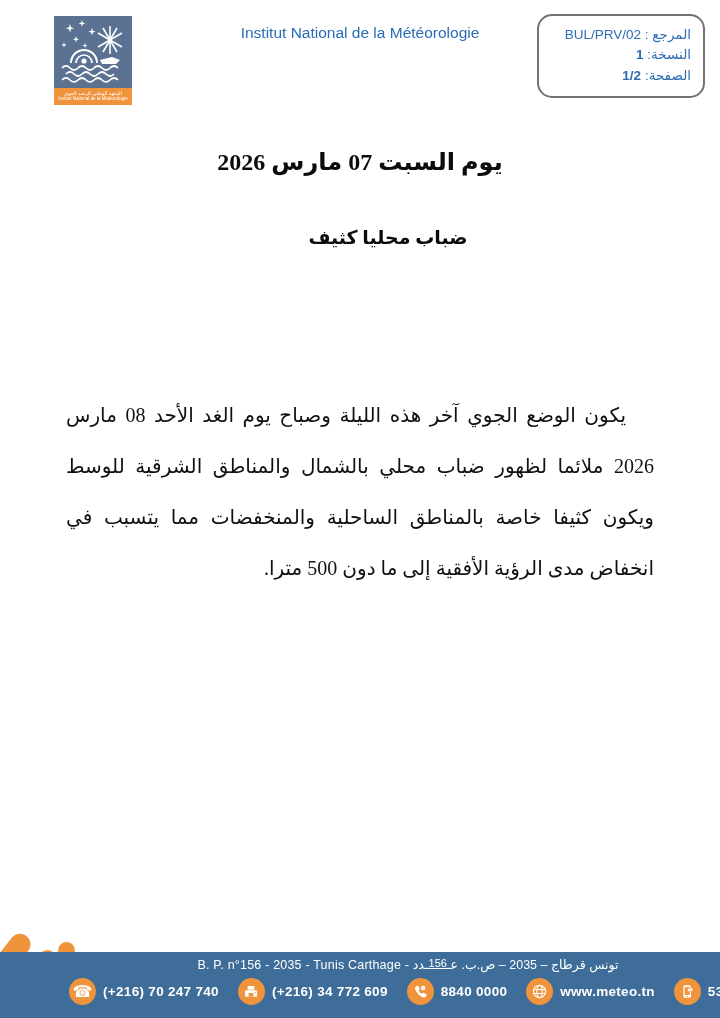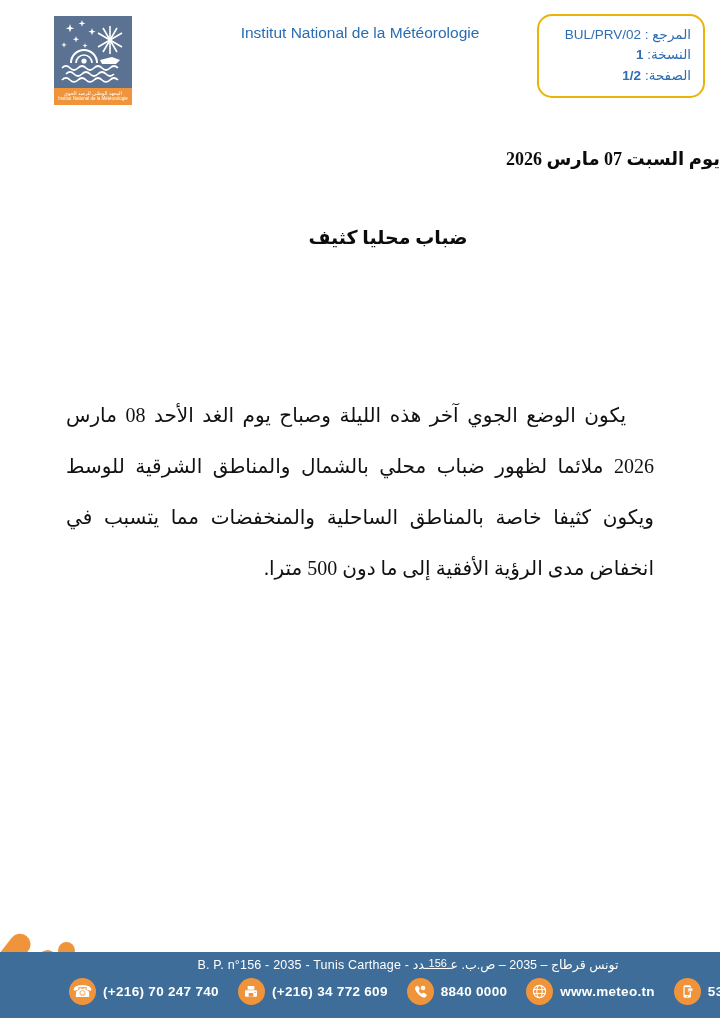--- a/index.html
+++ b/index.html
@@ -12,28 +12,28 @@
   .logo-strip{background:#F0943C;color:#ffffff;text-align:center;padding:2px 1px 3px;line-height:1.25;}
   .logo-strip .l1{font-size:5px;white-space:nowrap;overflow:hidden;}
   .logo-strip .l2{font-size:4.5px;white-space:nowrap;overflow:hidden;}
 
   .header-center{position:absolute;left:50%;top:22px;transform:translateX(-50%);
                  text-align:center;color:#2A6CB4;white-space:nowrap;}
   .org-ar{font-size:16px;font-weight:bold;direction:rtl;}
   .org-fr{font-size:15.5px;margin-top:2px;}
   .bulletin-title{font-size:21px;font-weight:bold;color:#F19A27;margin-top:4px;direction:rtl;}
 
-  .ref-box{position:absolute;left:537px;top:14px;width:168px;height:84px;border:2px solid #eab308;
+  .ref-box{position:absolute;left:537px;top:14px;width:168px;height:84px;border:2px solid #737373;
            border-radius:15px;box-sizing:border-box;color:#2E6DB3;direction:rtl;
            padding:9px 12px 0 8px;font-size:13.5px;line-height:1.5;}
   .ref-box .val-bold{font-weight:bold;}
 
   
-  .date-title{position:absolute;top:148px;left:0;width:100%;text-align:right;direction:rtl;
-              font-family:"Liberation Serif","DejaVu Sans",serif;font-size:18px;font-weight:bold;color:#0c0c0c;}
+  .date-title{position:absolute;top:148px;left:0;width:100%;text-align:center;direction:rtl;
+              font-family:"Liberation Serif","DejaVu Sans",serif;font-size:24px;font-weight:bold;color:#0c0c0c;}
   .subject-title{position:absolute;top:226px;left:0;width:100%;text-align:center;direction:rtl;
               font-family:"Liberation Serif","DejaVu Sans",serif;font-size:19px;font-weight:bold;color:#0c0c0c;padding-left:28px;}
 
   .body-text{position:absolute;top:390px;left:66px;width:588px;direction:rtl;text-align:justify;
              font-family:"Liberation Serif","DejaVu Sans",serif;font-size:20px;line-height:51px;color:#111111;}
   .body-text p{margin:0;text-indent:28px;}
   .body-text p + p{margin-top:11px;}
 
   
   .footer-band{position:absolute;left:0;bottom:0;width:100%;height:66px;background:#3D6D98;color:#ffffff;padding-left:48px;}

